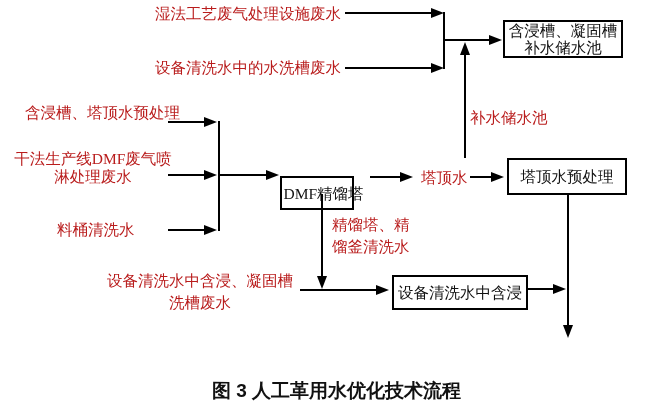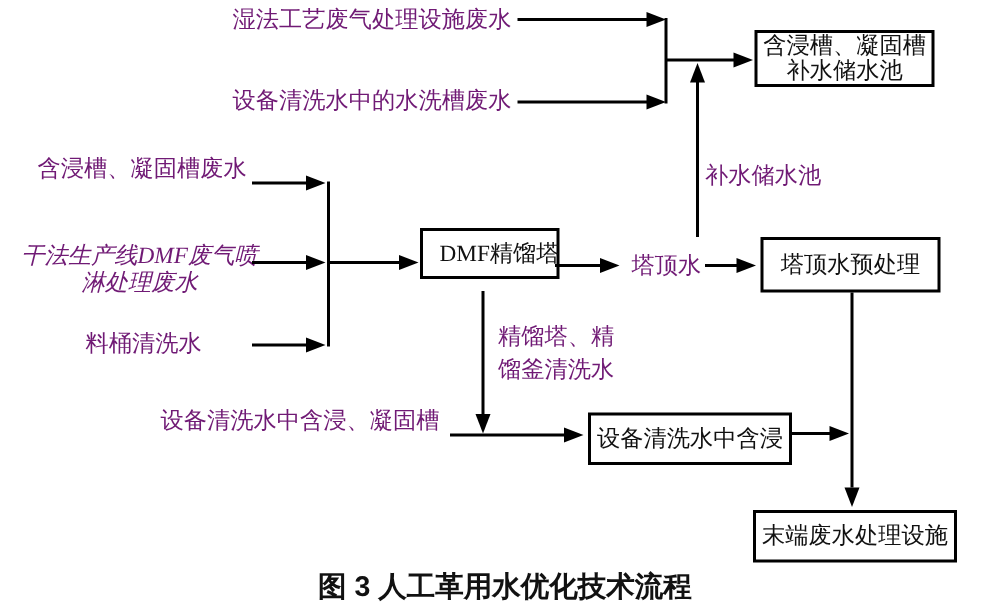--- a/index.html
+++ b/index.html
@@ -1,18 +1,18 @@
 <!DOCTYPE html>
 <html><head>
 <meta charset="utf-8">
 <style>
   html,body{margin:0;padding:0;background:#ffffff;}
   #page{position:relative;width:655px;height:402px;background:#ffffff;overflow:hidden;
         font-family:"Liberation Serif","DejaVu Serif",serif;color:#111;}
-  .t{position:absolute;font-size:15.5px;line-height:17px;white-space:nowrap;color:#701a75;}
+  .t{position:absolute;font-size:15.5px;line-height:17px;white-space:nowrap;color:#b91c1c;}
   .tc{text-align:center;white-space:normal;}
   .bl{display:block;}
   .box{position:absolute;border:2px solid #000;box-sizing:border-box;background:#fff;
        display:flex;flex-direction:column;align-items:center;justify-content:center;
        font-size:15.5px;line-height:17px;text-align:right;white-space:nowrap;}
   .hl{position:absolute;height:2px;background:#000;}
   .vl{position:absolute;width:2px;background:#000;}
   .ar{position:absolute;width:0;height:0;border-top:5px solid transparent;
       border-bottom:5px solid transparent;border-left:13px solid #000;}
   .au{position:absolute;width:0;height:0;border-left:5px solid transparent;
@@ -23,55 +23,53 @@
       font-weight:bold;font-size:19px;color:#111;white-space:nowrap;}
 </style>
 </head>
 <body>
 
 <div id="page">
 
   <div class="t" style="left:155px;top:5px;">湿法工艺废气处理设施废水</div>
   <div class="t" style="left:155px;top:59px;">设备清洗水中的水洗槽废水</div>
 
-  <div class="t" style="left:25px;top:104px;">含浸槽、凝固槽废水</div>
+  <div class="t" style="left:25px;top:104px;">含浸槽、塔顶水预处理</div>
 
-  <div class="t tc" style="left:14px;top:162px;width:158px;line-height:17.5px;font-style:italic;">
+  <div class="t tc" style="left:14px;top:150px;width:158px;line-height:17.5px;">
     <span class="bl">干法生产线DMF废气喷</span>
     <span class="bl">淋处理废水</span>
   </div>
 
   <div class="t" style="left:57px;top:221px;">料桶清洗水</div>
 
   <div class="t tc" style="left:100px;top:270px;width:200px;line-height:22px;">
     <span class="bl">设备清洗水中含浸、凝固槽</span>
+    <span class="bl">洗槽废水</span>
   </div>
 
   <div class="t" style="left:421px;top:169px;">塔顶水</div>
   <div class="t" style="left:470px;top:109px;">补水储水池</div>
   <div class="t" style="left:332px;top:214px;line-height:22px;white-space:normal;">
     <span class="bl">精馏塔、精</span>
     <span class="bl">馏釜清洗水</span>
   </div>
 
   <div class="box" style="left:503px;top:20px;width:120px;height:38px;">
     <span class="bl">含浸槽、凝固槽</span>
     <span class="bl">补水储水池</span>
   </div>
-  <div class="box" style="left:280px;top:152px;width:93px;height:34px;padding-left:13px;">
+  <div class="box" style="left:280px;top:176px;width:74px;height:34px;padding-left:13px;">
     <span>DMF精馏塔</span>
   </div>
   <div class="box" style="left:507px;top:158px;width:120px;height:37px;">
     <span>塔顶水预处理</span>
   </div>
   <div class="box" style="left:392px;top:275px;width:136px;height:35px;">
     <span>设备清洗水中含浸</span>
-  </div>
-  <div class="box" style="left:502px;top:340px;width:136px;height:35px;">
-    <span>末端废水处理设施</span>
   </div>
 
   <div class="hl" style="left:345px;top:12px;width:87px;"></div>
   <div class="ar" style="left:431px;top:8px;"></div>
   <div class="hl" style="left:345px;top:67px;width:87px;"></div>
   <div class="ar" style="left:431px;top:63px;"></div>
   <div class="vl" style="left:443px;top:12px;height:57px;"></div>
   <div class="hl" style="left:444px;top:39px;width:46px;"></div>
   <div class="ar" style="left:489px;top:35px;"></div>
 

